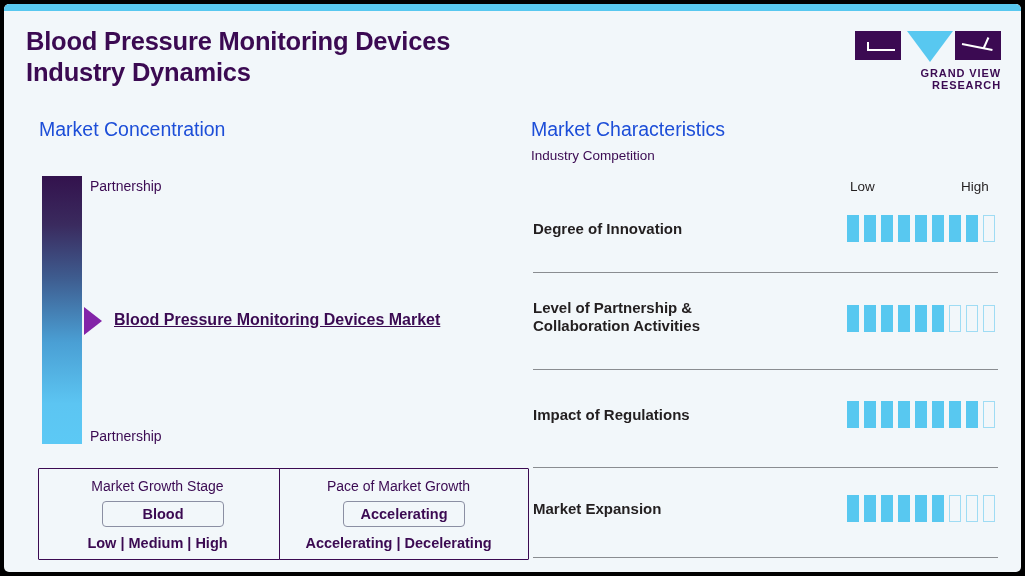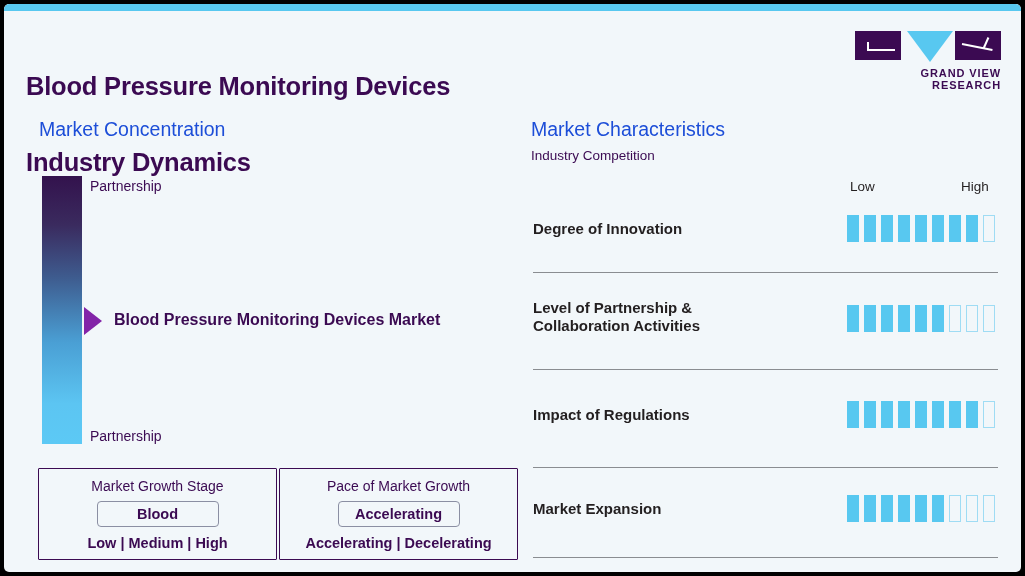--- a/index.html
+++ b/index.html
@@ -41,21 +41,21 @@
     position: absolute;
     left: 22px;
     top: 22px;
     width: 620px;
     color: #3b0a52;
     font-size: 25.5px;
     font-weight: bold;
     line-height: 31px;
     letter-spacing: -0.2px;
   }
-  .title .line { display: block; margin-top: 45px; }
+  .title .line { display: block; }
 
   
   .logo {
     position: absolute;
     left: 851px;
     top: 27px;
     width: 146px;
     height: 52px;
   }
   .logo-marks {
@@ -159,31 +159,33 @@
     border-bottom: 14px solid transparent;
     border-left: 18px solid #8324a8;
   }
   .marker-label {
     position: absolute;
     left: 110px;
     top: 307px;
     color: #3b0a52;
     font-size: 16px;
     font-weight: bold;
+    text-decoration: underline;
   }
 
   
   .stat-box {
     position: absolute;
     top: 464px;
     width: 237px;
     height: 90px;
     border: 1px solid #3b0a52;
     border-radius: 1px;
     background: #f2f7fa;
+    padding-left: 11px;
   }
   #box-growth-stage { left: 34px; }
   #box-growth-pace { left: 275px; }
   .stat-title {
     position: absolute;
     left: 0; top: 9px;
     width: 237px;
     text-align: center;
     color: #3b0a52;
     font-size: 14px;

